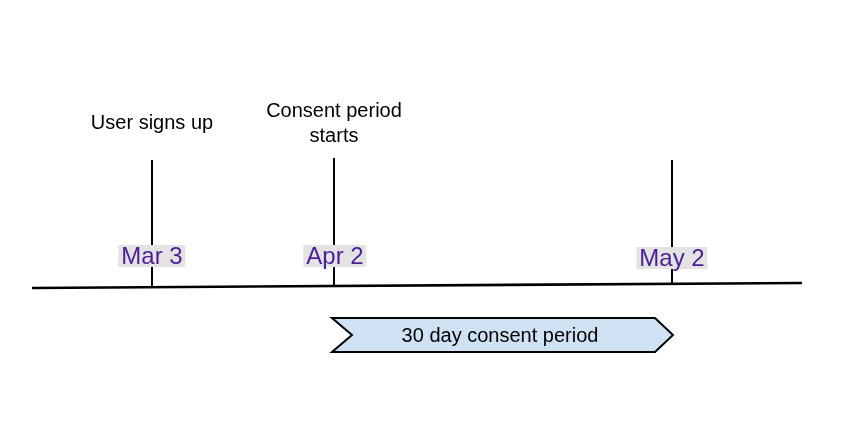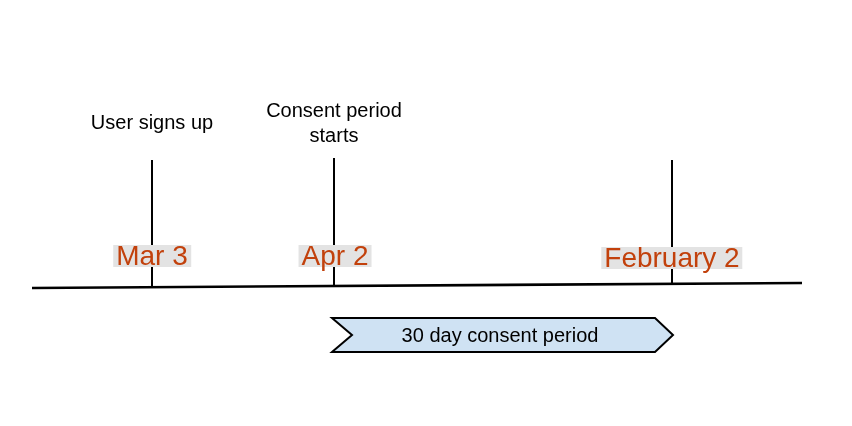--- a/index.html
+++ b/index.html
@@ -28,22 +28,22 @@
     font-size: 20px;
     line-height: 25px;
     color: #000000;
     text-align: center;
     white-space: pre-line;
   }
   .date-badge {
     position: absolute;
     transform: translateX(-50%);
     background: #e3e3e3;
-    color: #c2410c;
-    font-size: 28px;
+    color: #4c1d95;
+    font-size: 24px;
     line-height: 22px;
     height: 22px;
     padding: 0 3px;
     white-space: nowrap;
   }
   .banner-label {
     position: absolute;
     left: 332px;
     top: 318px;
     width: 336px;
@@ -71,17 +71,17 @@
 
     <polygon points="332,318 655,318 673,335 655,352 332,352 352,335" stroke-width="2" stroke-linejoin="miter" stroke="#000000" fill="#cfe2f3"></polygon>
   </svg>
 
   <div class="event-label" style="left:152px; top:110px;">User signs up</div>
   <div class="event-label" style="left:334px; top:98px;">Consent period
 starts</div>
 
   <div class="date-badge" style="left:152px; top:245px;">Mar 3</div>
   <div class="date-badge" style="left:335px; top:245px;text-align:right;">Apr 2</div>
-  <div class="date-badge" style="left:672px; top:247px;">February 2</div>
+  <div class="date-badge" style="left:672px; top:247px;">May 2</div>
 
   <div class="banner-label">30 day consent period</div>
 
 </div>
 
 </body></html>

